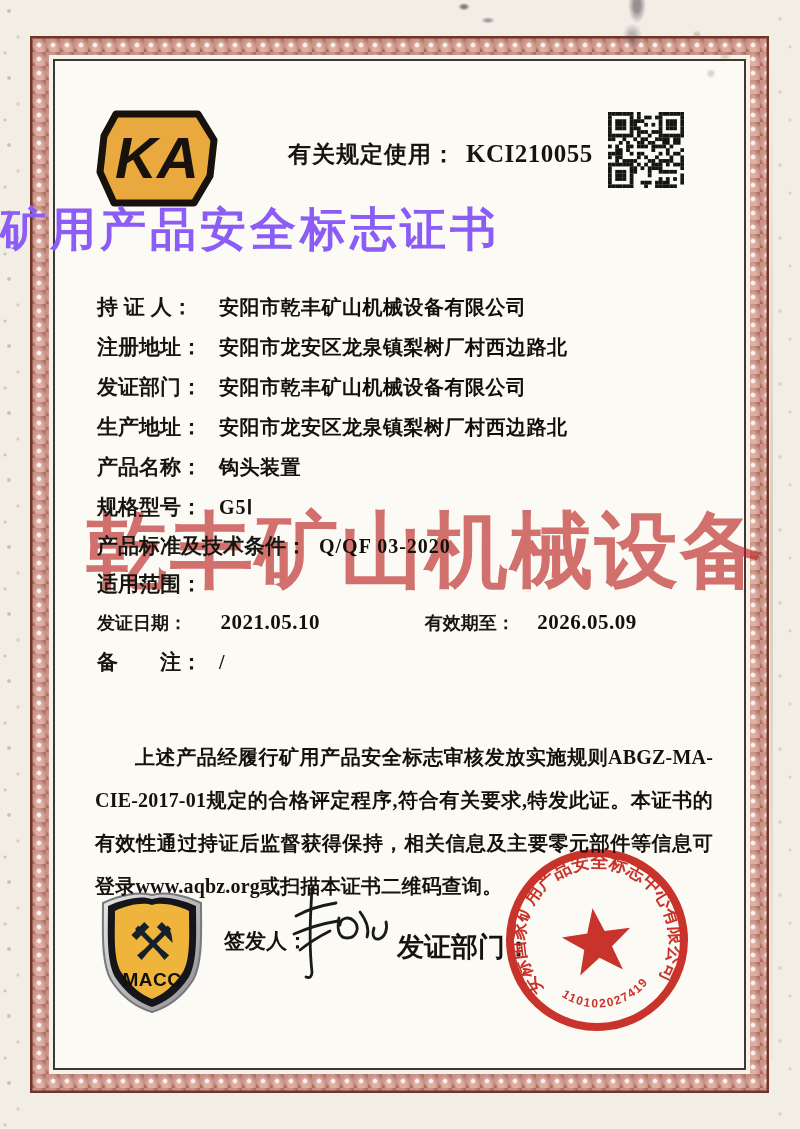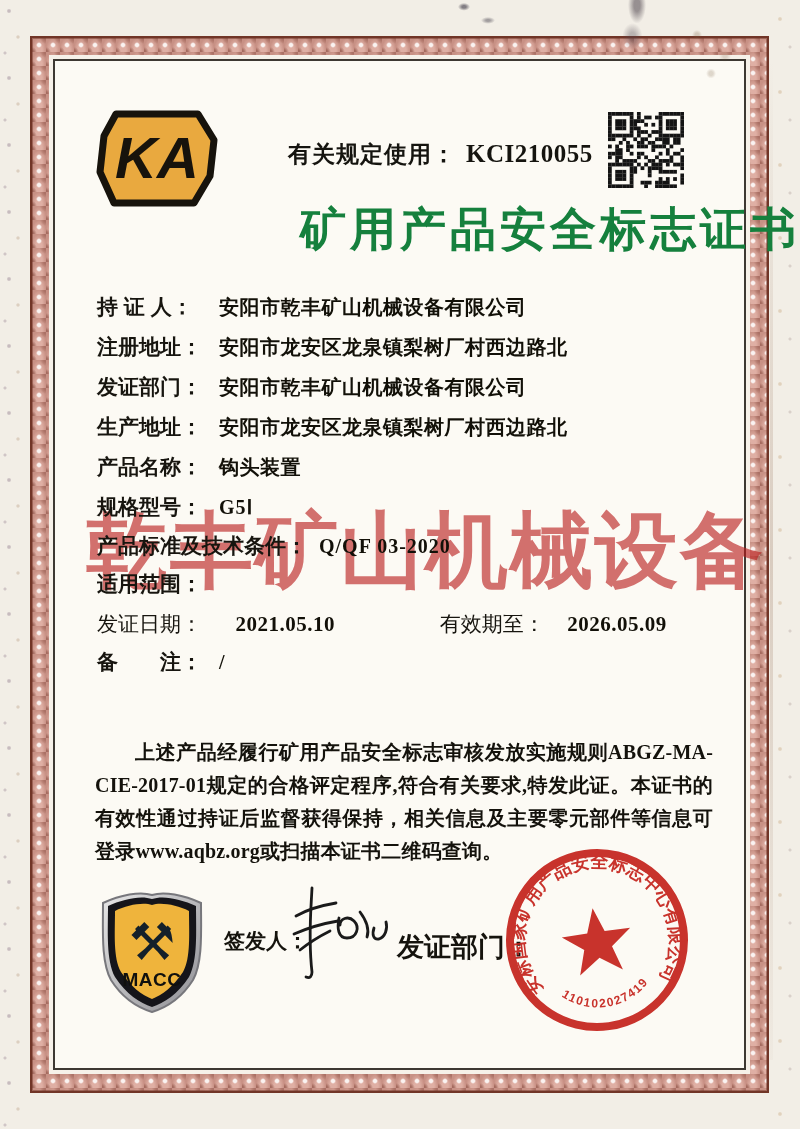--- a/index.html
+++ b/index.html
@@ -37,51 +37,51 @@
   .ka-badge{position:absolute;left:96px;top:110px;width:122px;height:97px;}
 
   .mark-no{position:absolute;left:288px;top:139px;white-space:nowrap;}
   .mark-no .lbl{font-weight:bold;font-size:23px;color:#15140f;letter-spacing:1px;}
   .mark-no .val{font-family:"Liberation Serif", serif;font-weight:bold;font-size:25px;color:#15140f;margin-left:10px;letter-spacing:.5px;}
 
   .qr{position:absolute;left:608px;top:112px;width:76px;height:76px;}
 
   .title{
     position:absolute;left:0;top:199px;width:100%;
-    text-align:right;
+    text-align:left;
     font-family:"Liberation Serif", serif;
-    font-weight:bold;font-size:46px;color:#15803d;letter-spacing:4px;
+    font-weight:bold;font-size:46px;color:#8b5cf6;letter-spacing:4px;
   }
 
   .row{position:absolute;left:97px;width:625px;display:flex;align-items:baseline;white-space:nowrap;}
   .row .lbl{font-weight:bold;font-size:21px;color:#17150f;flex:0 0 auto;}
   .row .lbl.fixed{min-width:118px;}
   .row .val{
     font-family:"Liberation Serif", serif;font-weight:bold;
     font-size:20px;color:#121008;margin-left:4px;letter-spacing:.5px;
   }
   .row .val.mono-num{letter-spacing:1px;}
 
   .daterow{position:absolute;left:97px;width:640px;white-space:nowrap;}
-  .daterow .lbl{font-weight:normal;font-size:21px;color:#17150f;}
+  .daterow .lbl{font-weight:bold;font-size:18px;color:#17150f;}
   .daterow .val{font-family:"Liberation Serif", serif;font-weight:bold;font-size:21px;color:#121008;letter-spacing:.5px;}
   .daterow .spacer{display:inline-block;width:96px;}
 
   .watermark{
     position:absolute;left:80px;top:496px;width:690px;z-index:1;
     font-weight:bold;font-size:83px;letter-spacing:2px;
     color:#b91c1c;opacity:.62;white-space:nowrap;
     font-family:"Liberation Sans", sans-serif;
     text-align:center;
   }
 
   .statement{
     position:absolute;left:95px;top:736px;width:618px;z-index:3;
     font-family:"Liberation Serif", serif;font-weight:bold;
-    font-size:20px;line-height:33px;color:#14120c;
+    font-size:20px;line-height:43px;color:#14120c;
     text-indent:2em;text-align:justify;letter-spacing:0.2px;
   }
 
   .macc{position:absolute;left:96px;top:890px;width:112px;height:124px;}
 
   .signer-label{position:absolute;left:224px;top:927px;font-family:"Liberation Serif", serif;font-weight:bold;font-size:21px;color:#15130d;}
   .signature{position:absolute;left:282px;top:876px;width:115px;height:108px;}
   .dept-label{position:absolute;left:397px;top:929px;font-family:"Liberation Serif", serif;font-weight:bold;font-size:27px;color:#15130d;}
 
   .seal{position:absolute;left:501px;top:844px;width:192px;height:192px;transform:rotate(-8deg);opacity:.93;}

